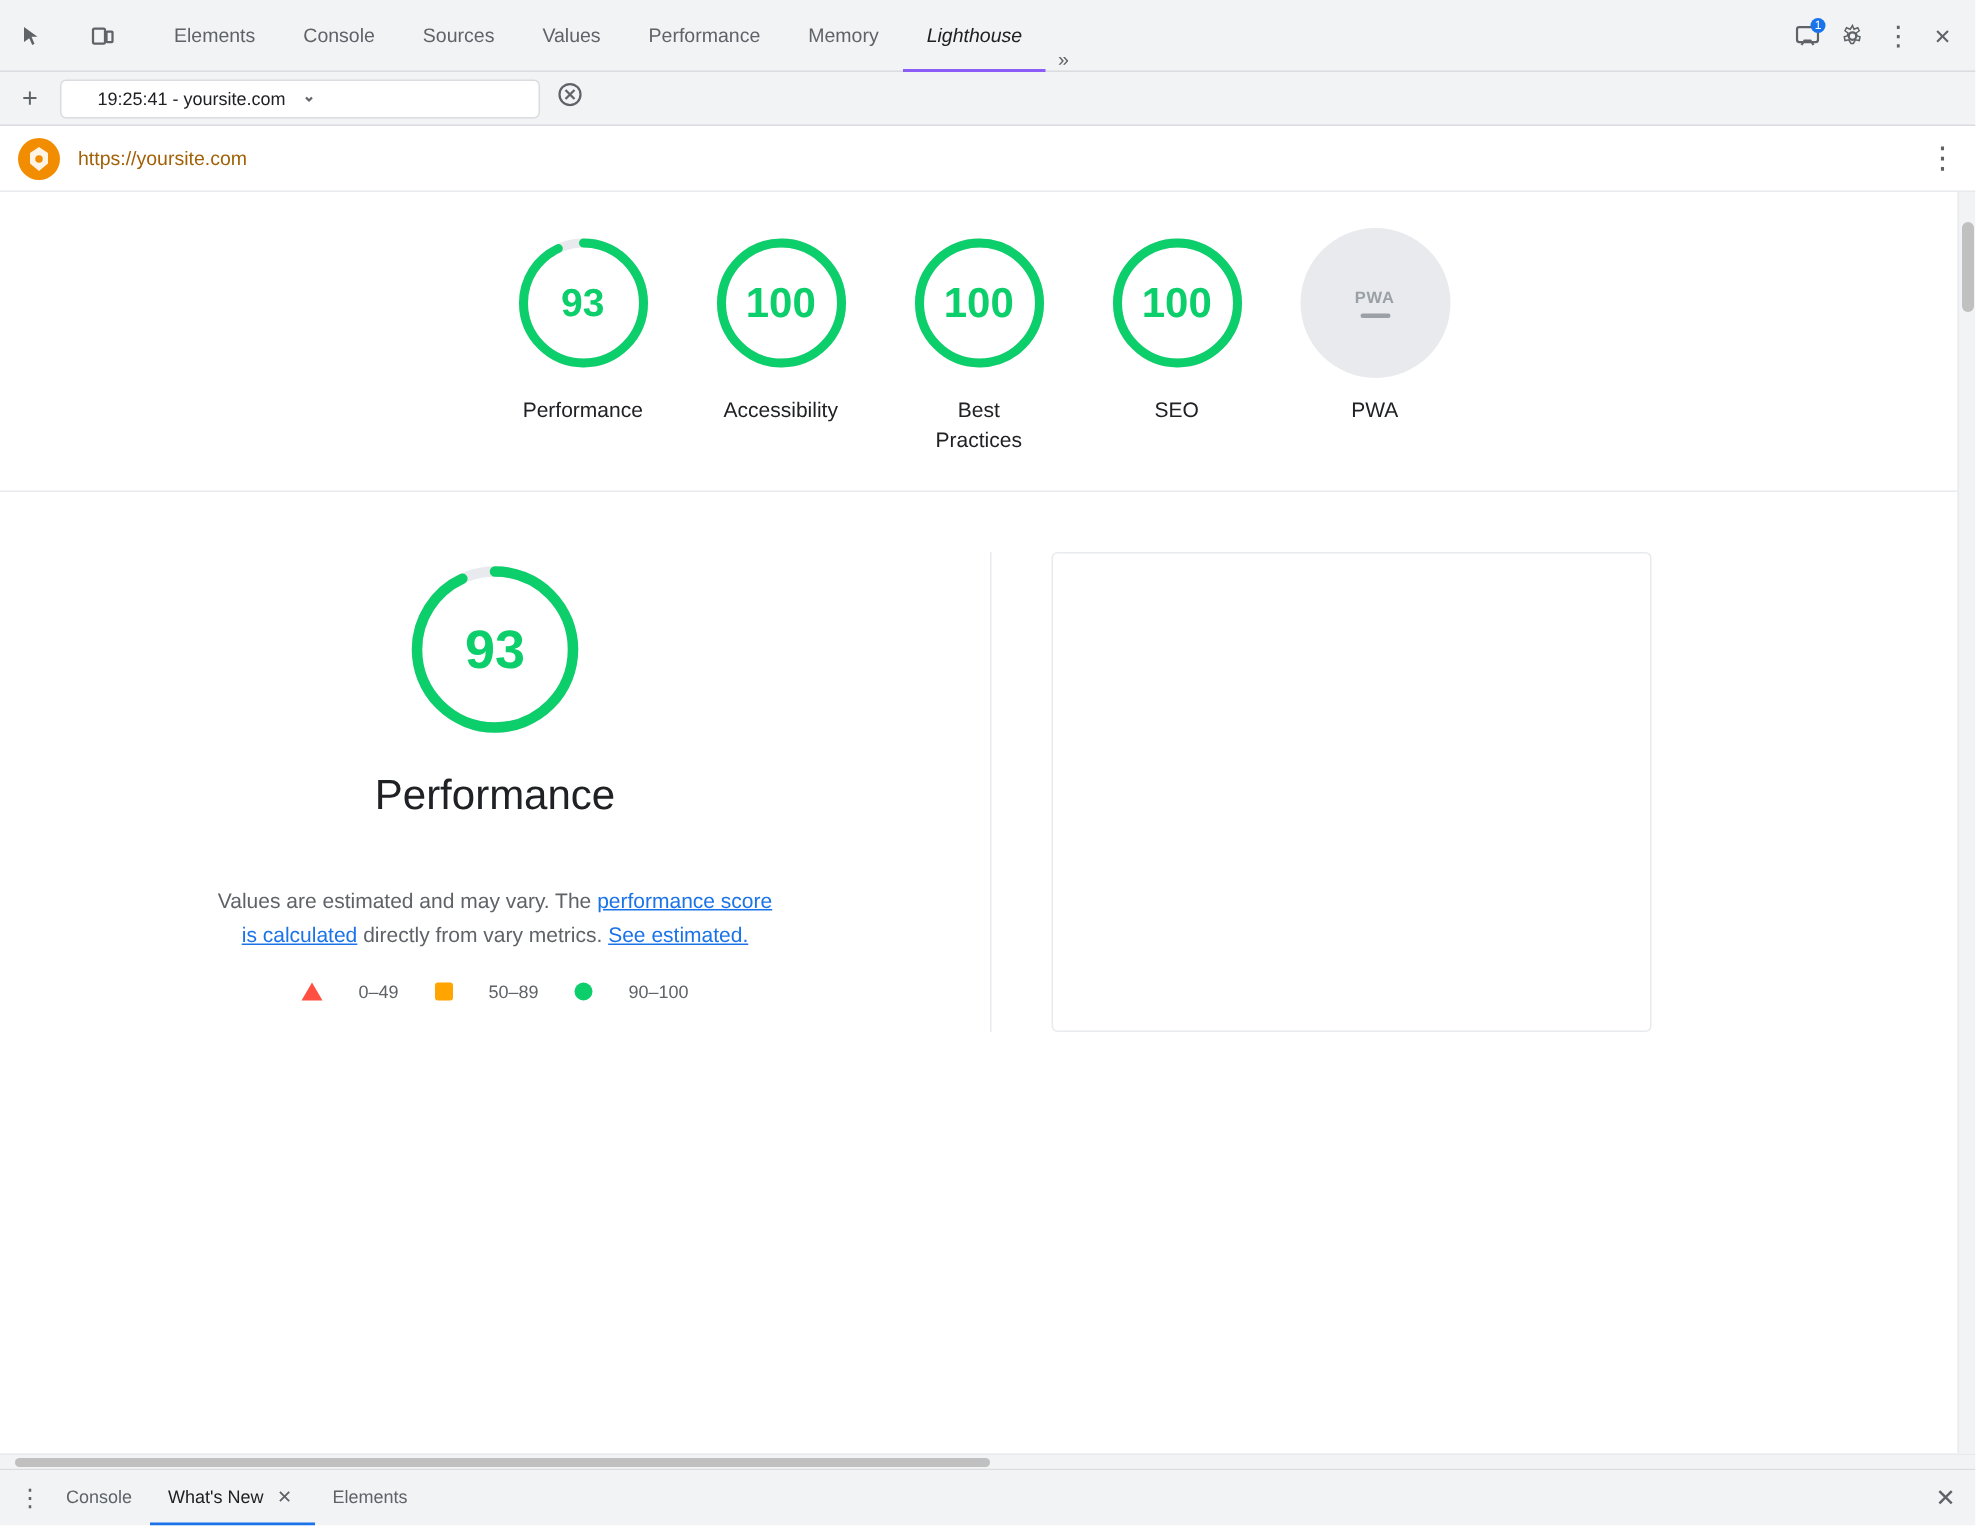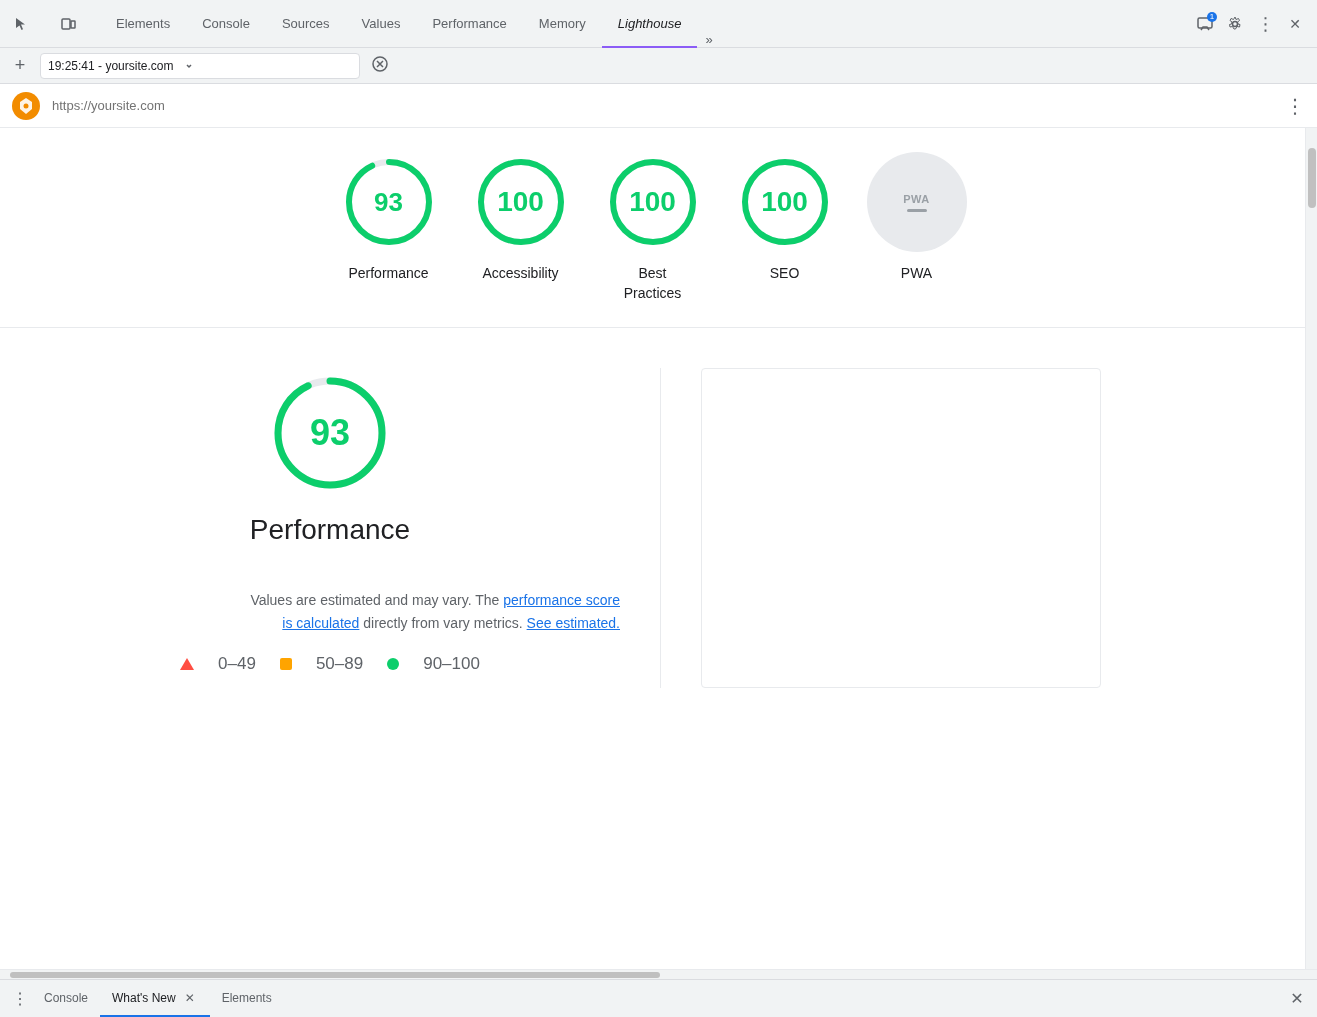--- a/index.html
+++ b/index.html
@@ -30,34 +30,34 @@
     .badge { position: absolute; top: 2px; right: 2px; width: 10px; height: 10px; background: #1a73e8; border-radius: 50%; font-size: 8px; color: white; display: flex; align-items: center; justify-content: center; }
 
     
     .url-bar {
       display: flex; align-items: center; background: #f1f3f4; border-bottom: 1px solid #dadce0;
       height: 36px; padding: 0 8px; gap: 8px; flex-shrink: 0;
     }
     .url-plus { width: 24px; height: 24px; display: flex; align-items: center; justify-content: center; color: #5f6368; cursor: pointer; font-size: 18px; font-weight: 300; }
     .url-input {
       display: flex; align-items: center; background: #fff; border: 1px solid #dadce0;
-      border-radius: 4px; padding: 2px 7px; gap: 6px; font-size: 12px; color: #202124; flex: 1; max-width: 320px; height: 26px;
+      border-radius: 4px; padding: 2px 24px; gap: 6px; font-size: 12px; color: #202124; flex: 1; max-width: 320px; height: 26px;
     }
     .url-cancel { color: #5f6368; cursor: pointer; font-size: 16px; margin-left: 4px; }
 
     
     .lh-header {
       display: flex; align-items: center; background: #fff; border-bottom: 1px solid #e8eaed;
       height: 44px; padding: 0 12px; gap: 12px; flex-shrink: 0;
     }
     .lh-icon-circle {
       width: 28px; height: 28px; border-radius: 50%; background: #f28c00;
       display: flex; align-items: center; justify-content: center; color: white; font-size: 16px;
     }
-    .lh-url { font-size: 13px; color: #737373; flex: 1; }
+    .lh-url { font-size: 13px; color: #a16207; flex: 1; }
     .lh-more { color: #5f6368; cursor: pointer; font-size: 20px; }
 
     
     .main-content {
       flex: 1; overflow-y: auto; background: #fff; position: relative; display: flex;
     }
     .content-area { flex: 1; overflow-y: auto; }
 
     
     .score-summary {
@@ -98,25 +98,25 @@
     .detail-gauge { display: flex; justify-content: center; margin-bottom: 16px; }
     .detail-gauge-container { position: relative; width: 130px; height: 130px; }
     .detail-gauge-number {
       position: absolute; top: 50%; left: 50%; transform: translate(-50%, -50%);
       font-size: 36px; font-weight: 600; color: #0cce6b;
     }
     .detail-title {
       text-align: center; font-size: 28px; font-weight: 400; color: #202124; margin-bottom: 16px;
     }
     .detail-desc {
-      text-align: right; font-size: 14px; color: #5f6368; line-height: 1.6; margin-bottom: 20px; margin-top: 43px;
+      text-align: center; font-size: 14px; color: #5f6368; line-height: 1.6; margin-bottom: 20px; margin-top: 43px;
     }
     .detail-desc a { color: #1a73e8; text-decoration: underline; cursor: pointer; }
     .legend { display: flex; align-items: center; gap: 24px; justify-content: center; }
-    .legend-item { display: flex; align-items: center; gap: 24px; font-size: 17px; color: #5f6368; }
+    .legend-item { display: flex; align-items: center; gap: 24px; font-size: 12px; color: #5f6368; }
     .legend-triangle { width: 0; height: 0; border-left: 7px solid transparent; border-right: 7px solid transparent; border-bottom: 12px solid #ff4e42; }
     .legend-square { width: 12px; height: 12px; background: #ffa400; border-radius: 2px; }
     .legend-circle { width: 12px; height: 12px; border-radius: 50%; background: #0cce6b; }
 
     .detail-right {
       flex: 0 0 400px; border: 1px solid #e8eaed; border-radius: 4px; background: #fff; min-height: 320px;
     }
 
     
     .bottom-bar {

